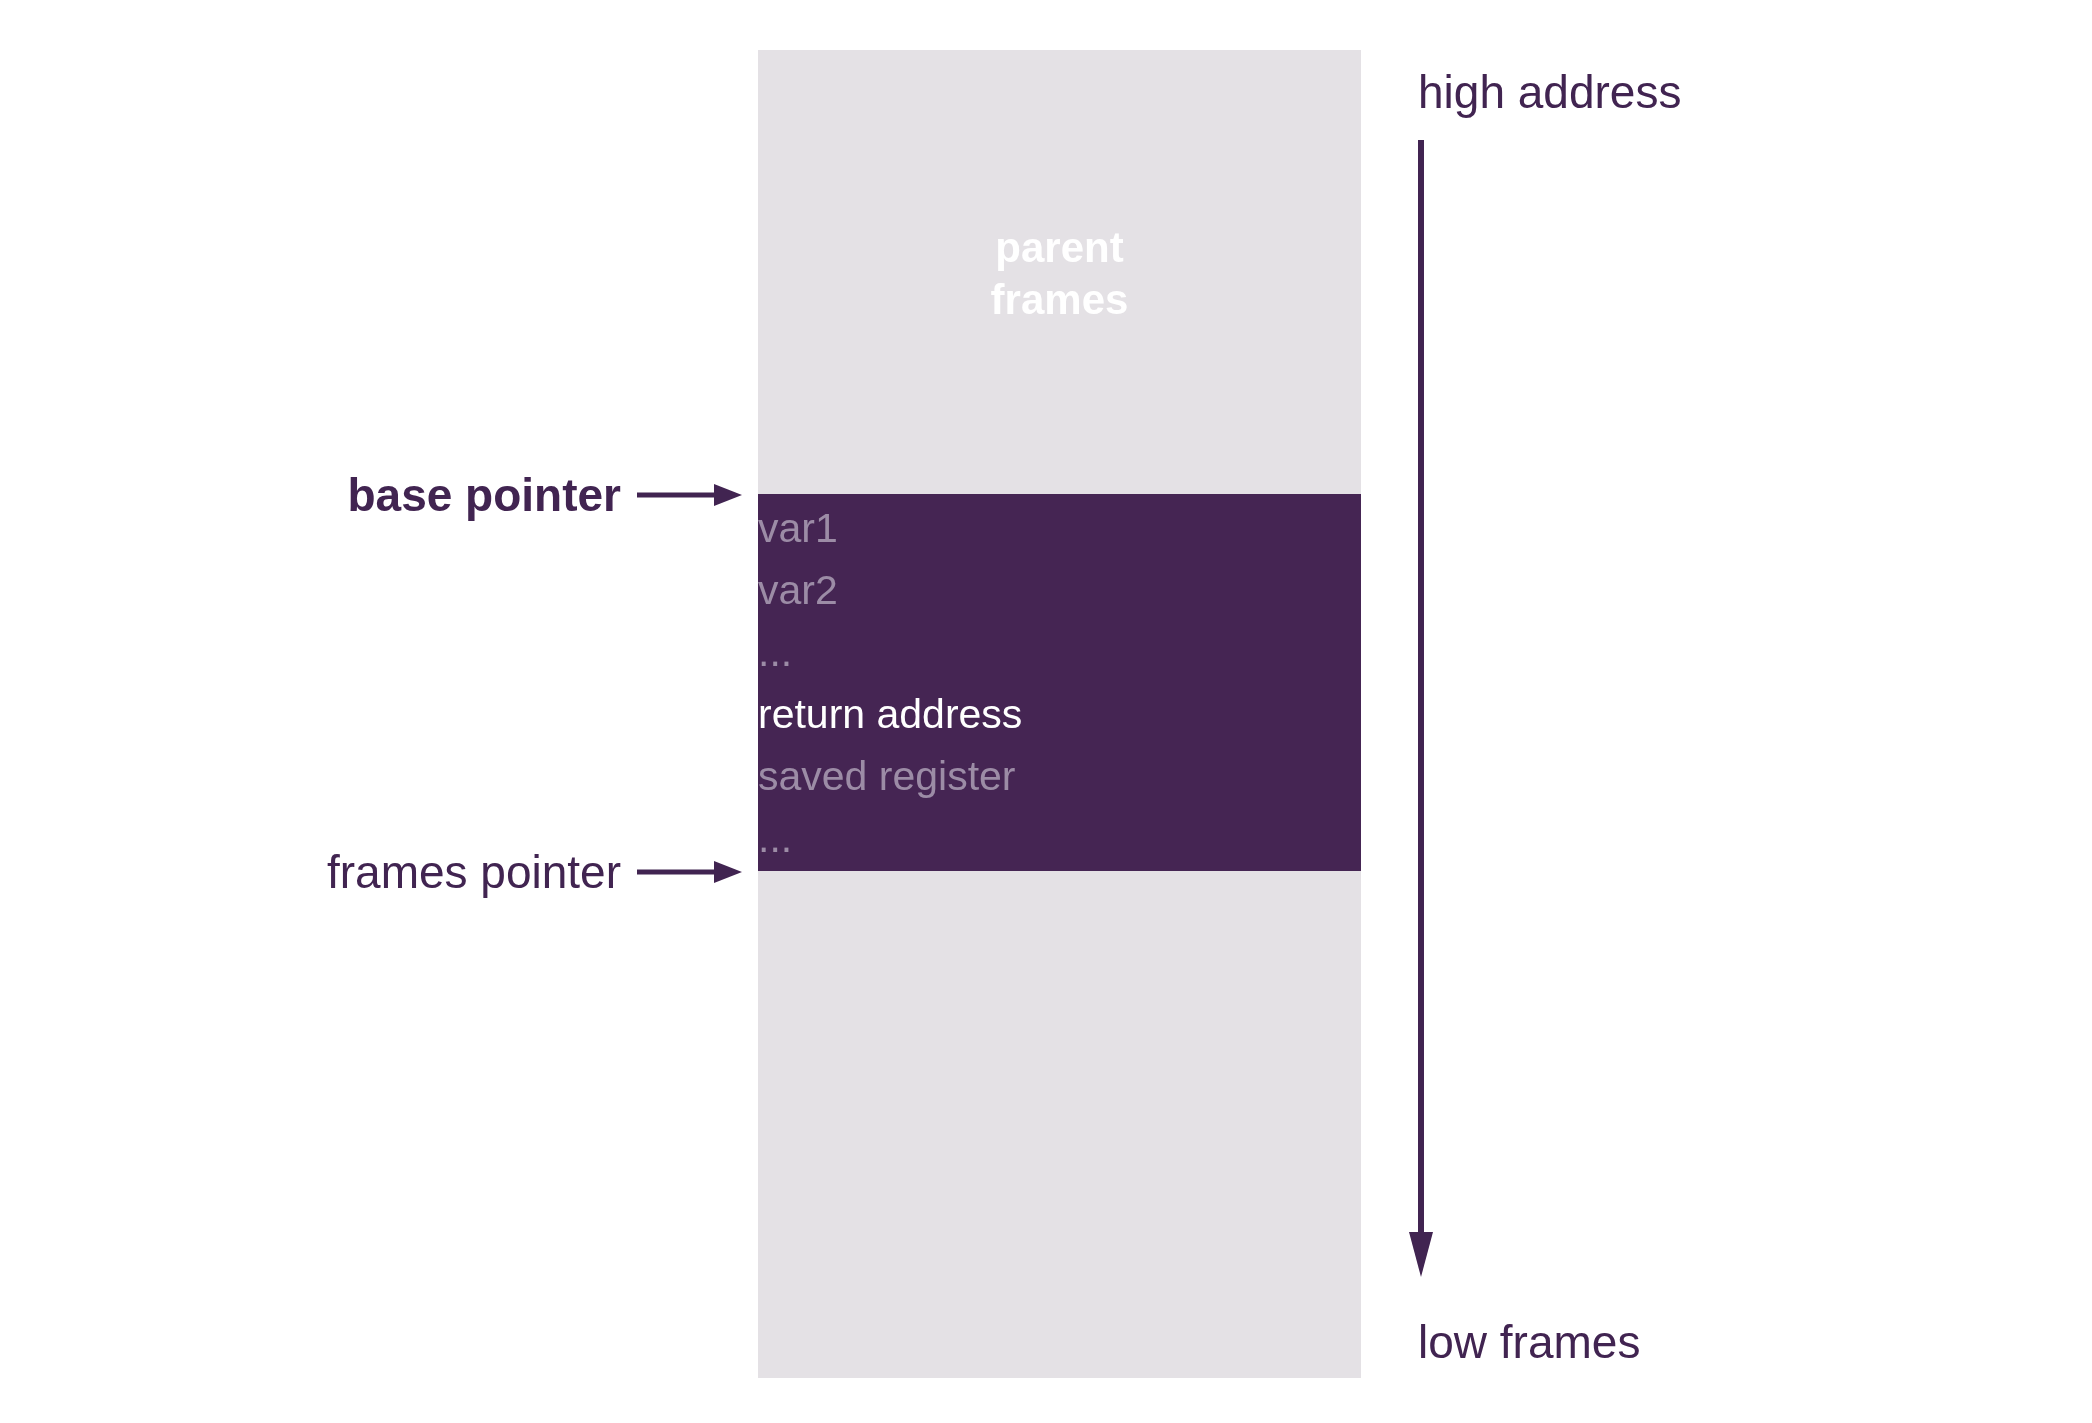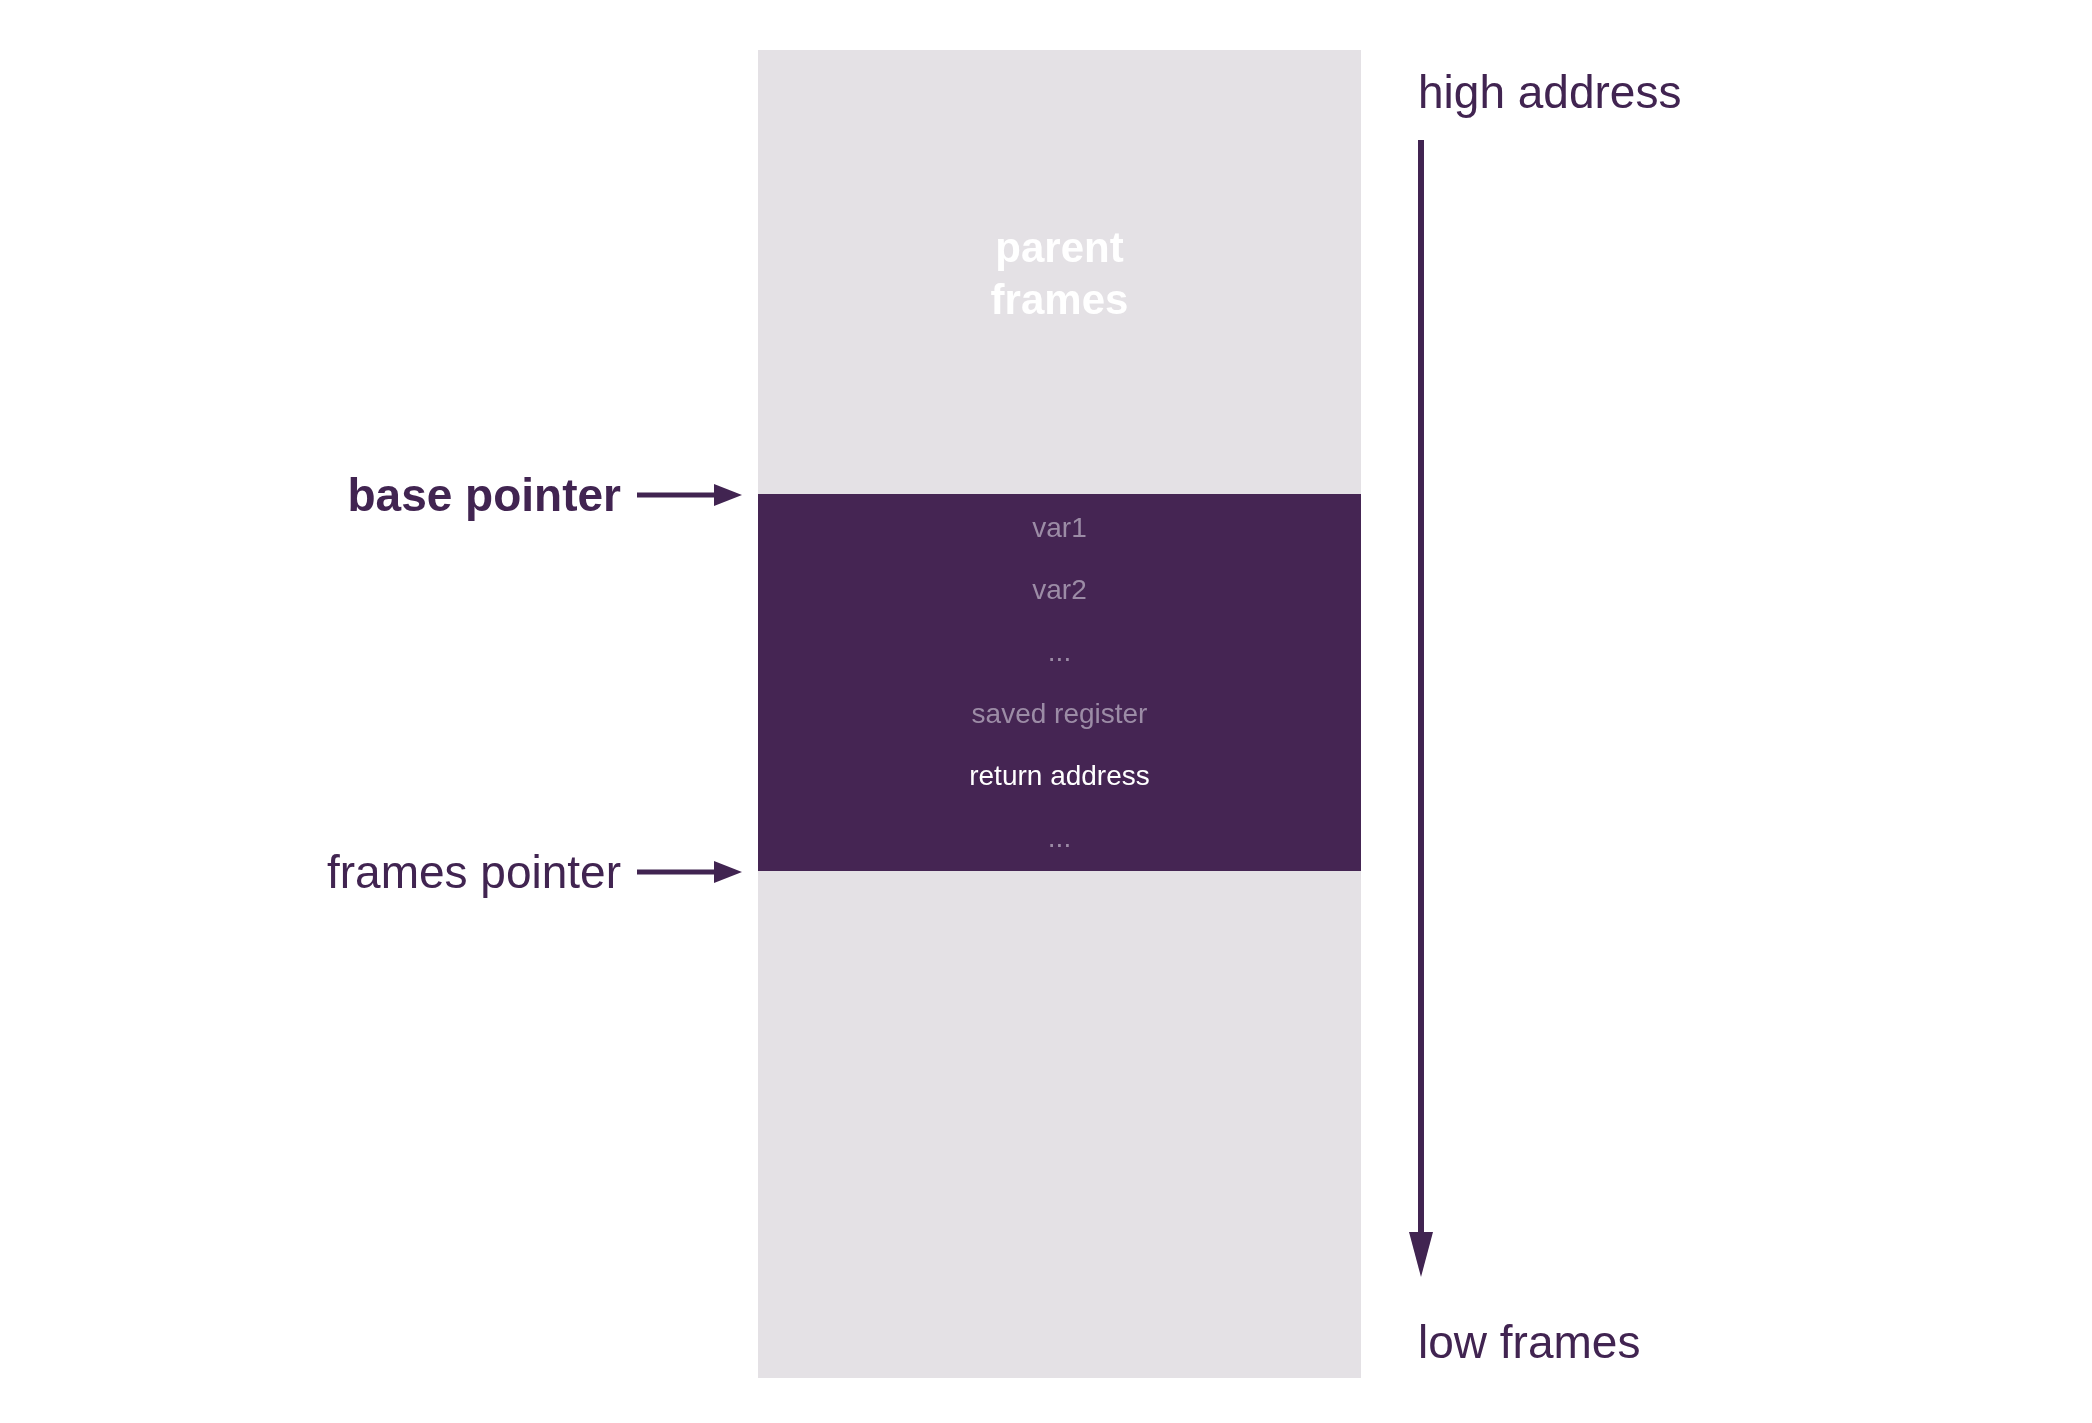--- a/index.html
+++ b/index.html
@@ -48,23 +48,22 @@
     position: absolute;
     left: 758px; top: 494px;
     width: 603px; height: 377px;
     background: var(--purple);
     display: flex;
     flex-direction: column;
     justify-content: center;
     align-items: center;
   }
   .frame-row {
-    font-size: 28px;
+    font-size: 41px;
     line-height: 62px;
-    text-align: center;
     width: 100%;
   }
   .frame-row.muted  { color: var(--muted); }
   .frame-row.bright { color: var(--bright); }
 
   
   .pointer-row {
     position: absolute;
     display: flex;
     align-items: center;
@@ -105,22 +104,22 @@
     <div class="parent-frames">
       <span class="line">parent</span>
       <span class="line">frames</span>
     </div>
   </div>
 
   <div class="stack-frame">
     <div class="frame-row muted">var1</div>
     <div class="frame-row muted">var2</div>
     <div class="frame-row muted">...</div>
+    <div class="frame-row bright">return address</div>
     <div class="frame-row muted">saved register</div>
-    <div class="frame-row bright">return address</div>
     <div class="frame-row muted">...</div>
   </div>
 
   <div class="pointer-row base">
     <span class="pointer-label">base pointer</span>
     <svg class="h-arrow" width="105" height="26" viewBox="0 0 105 26">
       <rect x="0" y="10.5" width="80" height="5" fill="#412451"></rect>
       <polygon points="77,2 105,13 77,24" fill="#412451"></polygon>
     </svg>
   </div>

